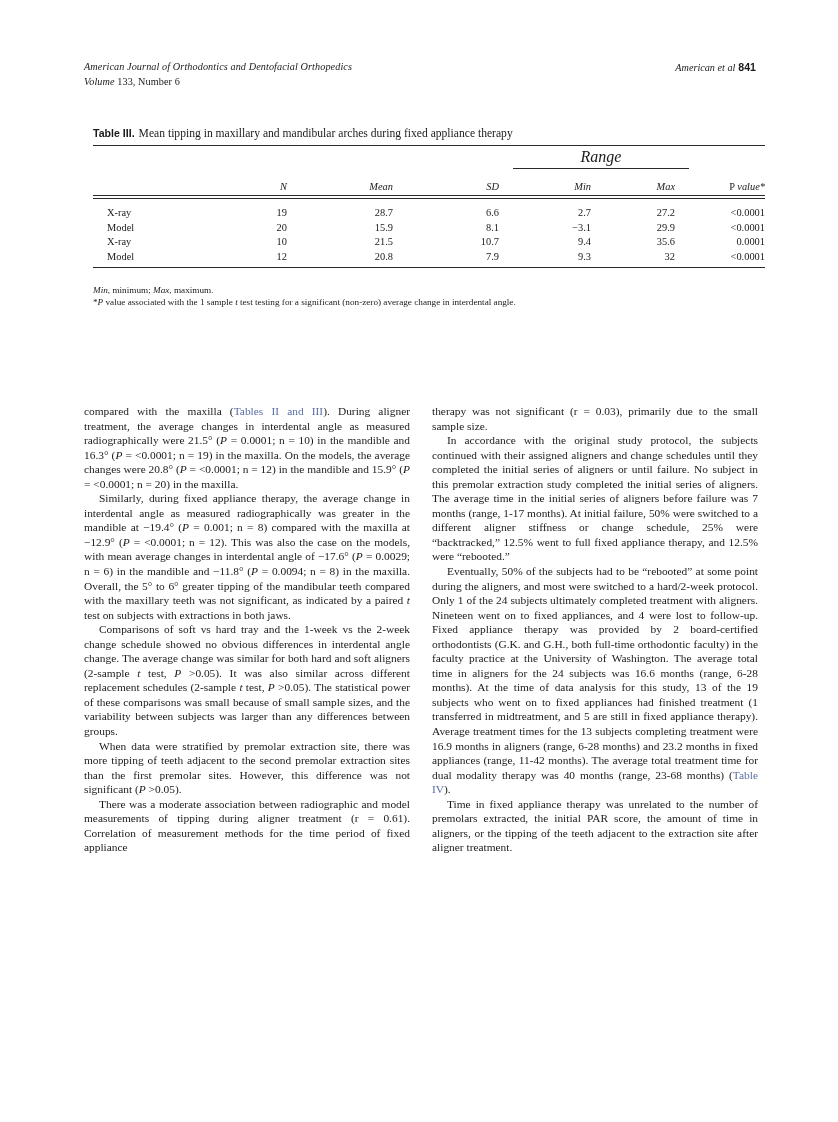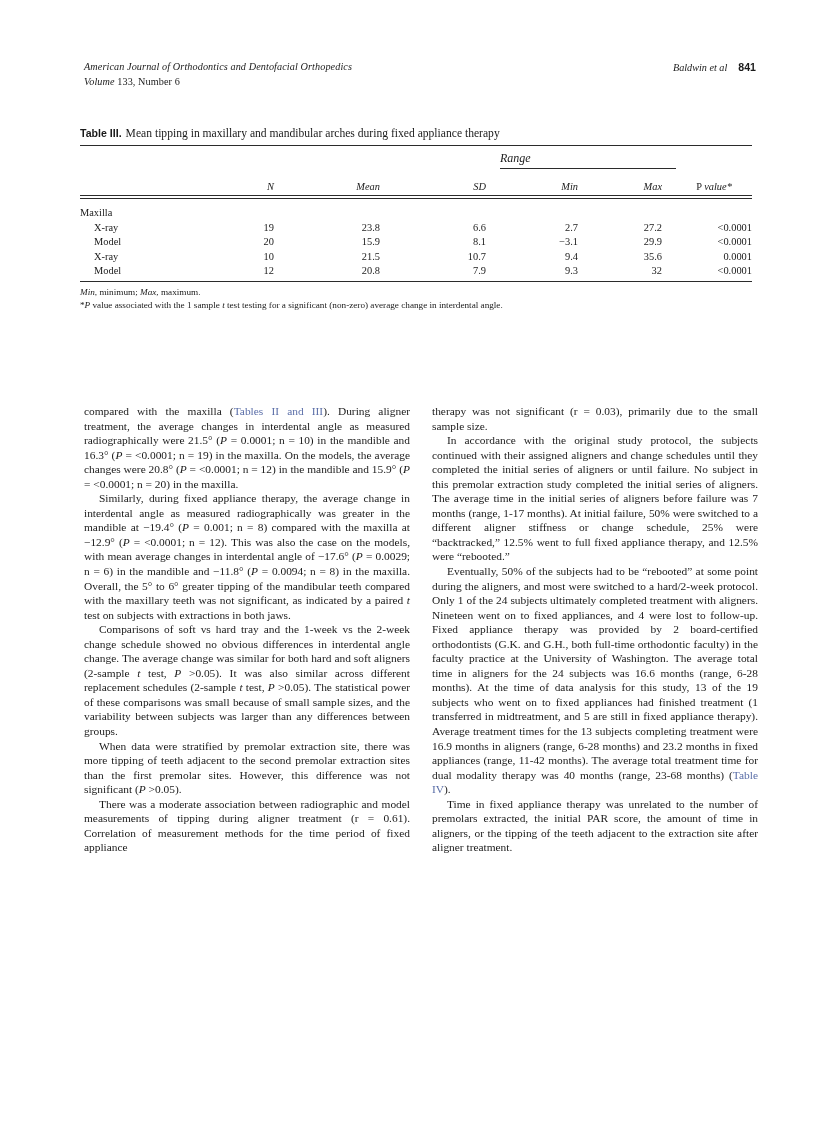--- a/index.html
+++ b/index.html
@@ -52,27 +52,27 @@
     white-space: nowrap;
   }
   .runhead-right .authors {
     font-style: italic;
   }
   .runhead-right .pageno {
     font-family: "Liberation Sans", sans-serif;
     font-weight: bold;
     font-style: normal;
     font-size: 10.6px;
-    margin-left: 11px;
+    margin-left: 3px;
   }
 
   
   .table-block {
     position: absolute;
-    left: 80px;
+    left: 93px;
     top: 126px;
     width: 672px;
   }
   .table-caption {
     font-size: 11.6px;
     line-height: 15px;
     margin-bottom: 4px;
     white-space: nowrap;
   }
   .table-caption .tlabel {
@@ -114,22 +114,22 @@
   table.data col.c-p     { width: 76px; }
 
   table.data th, table.data td {
     padding: 0;
     vertical-align: bottom;
   }
 
   tr.range-row td {
     height: 20px;
     font-style: italic;
-    font-size: 12px;
-    text-align: left;
+    font-size: 16px;
+    text-align: center;
     vertical-align: bottom;
     padding-bottom: 1px;
   }
   tr.range-row td.range-span {
     border-bottom: 1.1px solid #2b2b2b;
     padding-bottom: 2px;
   }
   tr.head-row th {
     height: 20px;
     font-weight: normal;
@@ -137,41 +137,40 @@
     font-size: 10.4px;
     text-align: right;
     padding-right: 14px;
     padding-bottom: 3px;
     padding-top: 3px;
   }
   tr.head-row th.h-label { text-align: left; padding-right: 0; }
   tr.head-row th.h-p {
     font-style: normal;
     padding-right: 0;
-    text-align: center;
   }
   tr.head-row th.h-p i { font-style: italic; }
 
   tr.data-row td, tr.group-row td {
     height: 14.6px;
     font-size: 10.4px;
     text-align: right;
     padding-right: 14px;
   }
   tr.data-row td.d-label, tr.group-row td.d-label {
     text-align: left;
     padding-right: 0;
   }
   tr.data-row td.d-p, tr.group-row td.d-p { padding-right: 0; }
   tr.data-row td.d-label { padding-left: 14px; }
   tr.spacer-top td { height: 5px; }
   tr.spacer-bot td { height: 5px; }
 
   .tnotes {
-    margin-top: 4px;
+    margin-top: 16px;
     font-size: 9.2px;
     line-height: 12.6px;
   }
   .tnotes .n1 i, .tnotes .n2 i { font-style: italic; }
 
   
   .body-cols {
     position: absolute;
     left: 84px;
     top: 360px;
@@ -200,21 +199,21 @@
 <body>
 
 <div class="page">
 
   <div class="runhead clearfix">
     <div class="runhead-left">
       <div>American Journal of Orthodontics and Dentofacial Orthopedics</div>
       <div><span class="vol">Volume</span><span class="volnum">&nbsp;</span><span class="volnum">133, Number 6</span></div>
     </div>
     <div class="runhead-right">
-      <span class="authors">Baldwin et al</span><span class="pageno">841</span>
+      <span class="authors">American et al</span><span class="pageno">841</span>
     </div>
   </div>
 
   <div class="table-block">
 
     <div class="table-caption">
       <span class="tlabel">Table III.</span><span class="ttext">Mean tipping in maxillary and mandibular arches during fixed appliance therapy</span>
     </div>
 
     <div class="rule-thick"></div>
@@ -260,34 +259,25 @@
           <col class="c-sd">
           <col class="c-min">
           <col class="c-max">
           <col class="c-p">
       </colgroup>
       <tbody>
         <tr class="spacer-top">
             <td colspan="7"></td>
           </tr>
 
-        <tr class="group-row">
-          <td class="d-label">Maxilla</td>
-          <td></td>
-          <td></td>
-          <td></td>
-          <td></td>
-          <td></td>
-          <td class="d-p"></td>
-        </tr>
 
         <tr class="data-row">
           <td class="d-label">X-ray</td>
           <td>19</td>
-          <td>23.8</td>
+          <td>28.7</td>
           <td>6.6</td>
           <td>2.7</td>
           <td>27.2</td>
           <td class="d-p">&lt;0.0001</td>
         </tr>
 
         <tr class="data-row">
           <td class="d-label">Model</td>
           <td>20</td>
           <td>15.9</td>

